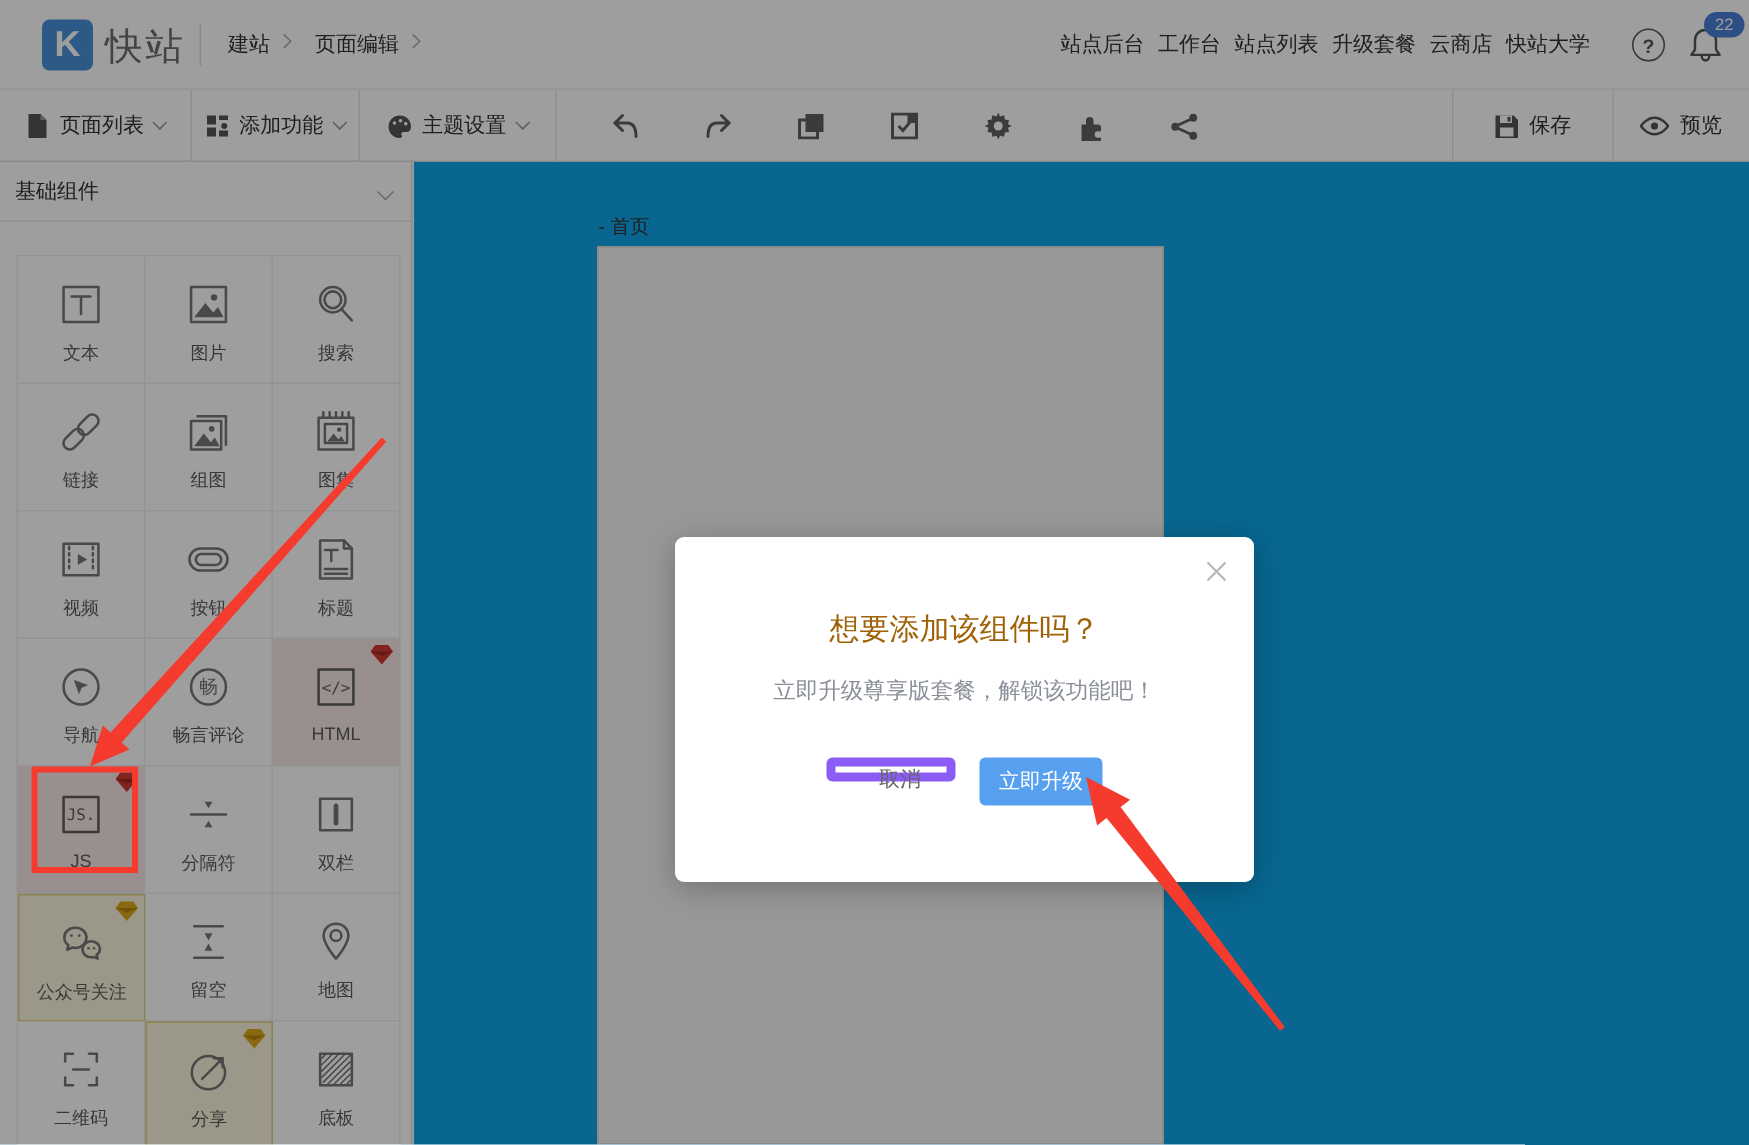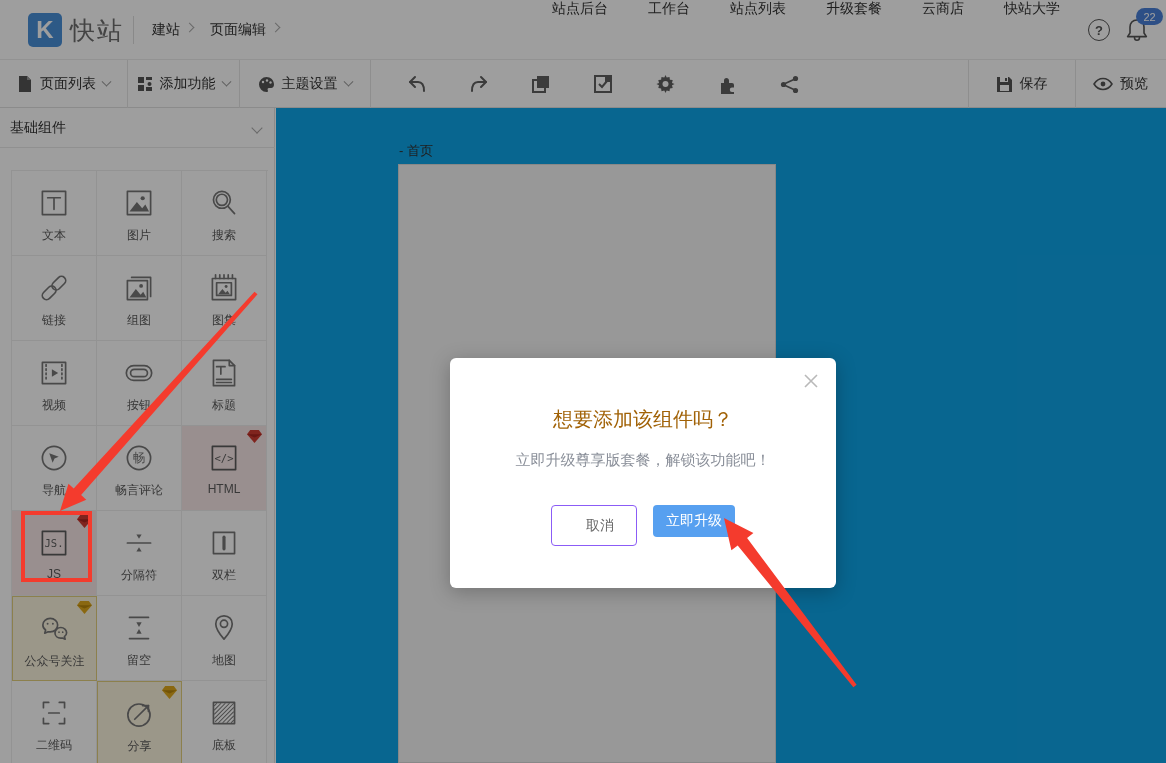--- a/index.html
+++ b/index.html
@@ -11,21 +11,21 @@
   #topbar { position:absolute; left:0; top:0; width:1166px; height:60px; background:#fff;
     border-bottom:1px solid #ececec; }
   #logo { position:absolute; left:28px; top:13px; width:34px; height:34px; background:#4a90d9;
     border-radius:5px; color:#fff; font-weight:bold; font-size:24px; display:flex;
     align-items:center; justify-content:center; }
   #brand { position:absolute; left:70px; top:14px; font-size:25px; color:#6e6e6e; letter-spacing:2px; }
   #topbar-divider { position:absolute; left:133px; top:16px; width:1px; height:28px; background:#ddd; }
   .crumb { position:absolute; top:21px; font-size:14px; color:#333; }
   .crumb-chev { position:absolute; top:24px; width:7px; height:7px; border-right:1.5px solid #aaa;
     border-top:1.5px solid #aaa; transform:rotate(45deg); }
-  #topnav { position:absolute; right:106px; top:0; height:60px; display:flex; align-items:flex-start; gap:40px; }
+  #topnav { position:absolute; right:106px; top:0; height:60px; display:flex; align-items:center; gap:9px; }
   .nav-item { font-size:14px; color:#333; cursor:pointer; white-space:nowrap; }
   #help-btn { position:absolute; left:1088px; top:19px; width:22px; height:22px; border:1.6px solid #555;
     border-radius:50%; display:flex; align-items:center; justify-content:center;
     font-size:13px; color:#555; font-weight:bold; }
   #bell-wrap { position:absolute; left:1124px; top:16px; width:28px; height:30px; }
   #badge { position:absolute; left:1136px; top:8px; min-width:27px; height:17px; background:#4a80d8;
     border-radius:9px; color:#fff; font-size:11px; display:flex; align-items:center;
     justify-content:center; padding:0 6px; }
 
   
@@ -71,21 +71,21 @@
 
   
   #overlay { position:absolute; left:0; top:0; width:1166px; height:763px;
     background:rgba(0,0,0,0.38); z-index:10; }
   #modal { position:absolute; left:450px; top:358px; width:386px; height:230px; background:#fff;
     border-radius:6px; z-index:20; box-shadow:0 4px 20px rgba(0,0,0,0.25); text-align:center; }
   #modal-close { position:absolute; right:18px; top:16px; width:14px; height:14px; cursor:pointer; }
   #modal-title { padding-top:48px; font-size:20px; color:#a16207; }
   #modal-subtitle { margin-top:18px; font-size:15px; color:#8a8f99; }
   #modal-buttons { margin-top:35px; display:flex; justify-content:center; gap:16px; }
-  #btn-cancel { width:86px; height:41px; background:#fff; border:1px solid #8b5cf6; border-radius:4px;
+  #btn-cancel { width:86px; height:16px; background:#fff; border:6px solid #8b5cf6; border-radius:4px;
     font-size:14px; color:#666; cursor:pointer; font-family:inherit;padding-left:12px; }
   #btn-confirm { width:82px; height:32px; background:#57a0f0; border:none; border-radius:4px;
     font-size:14px; color:#fff; cursor:pointer; font-family:inherit; }
 
   
   #js-outline { position:absolute; left:21px; top:511px; width:71px; height:71px;
     border:4px solid #f43b2d; z-index:35; pointer-events:none; }
   #arrows { position:absolute; left:0; top:0; z-index:40; pointer-events:none; }
 </style>
 </head>

